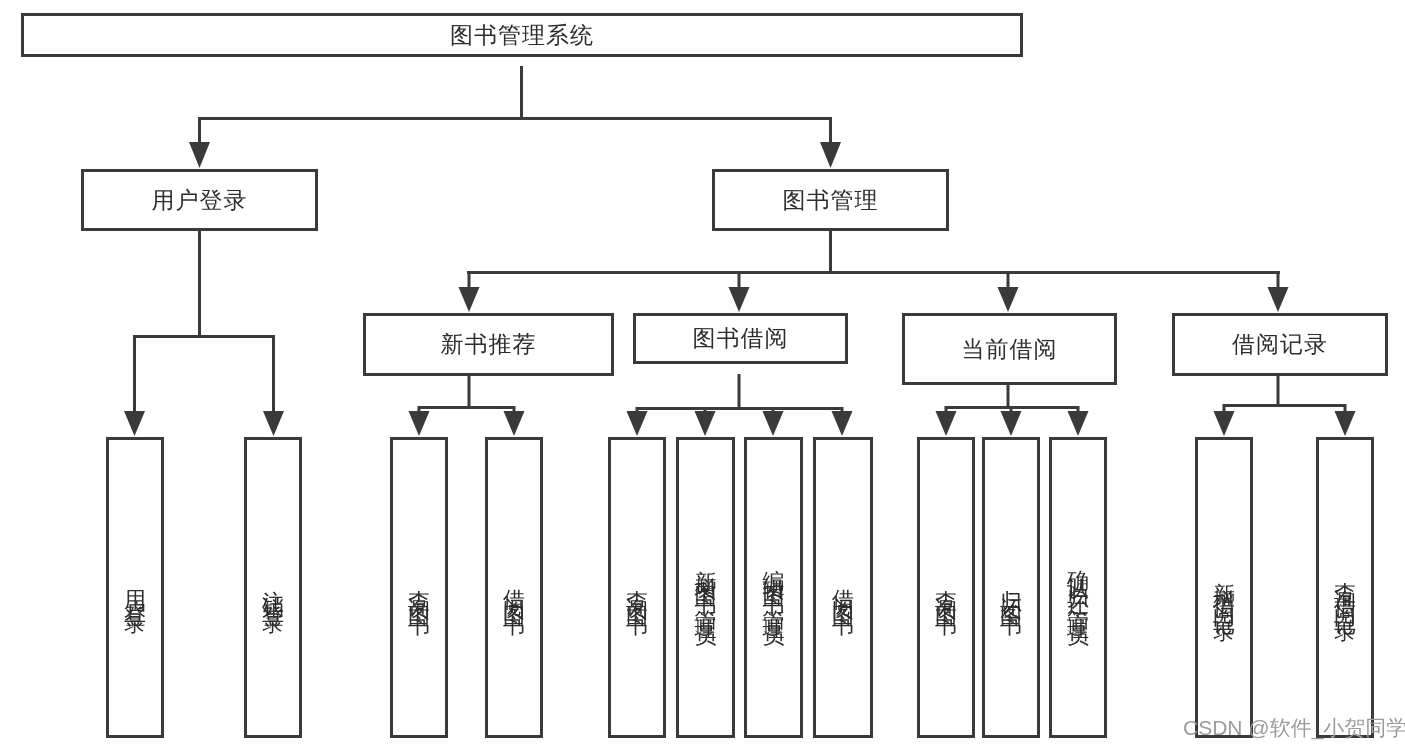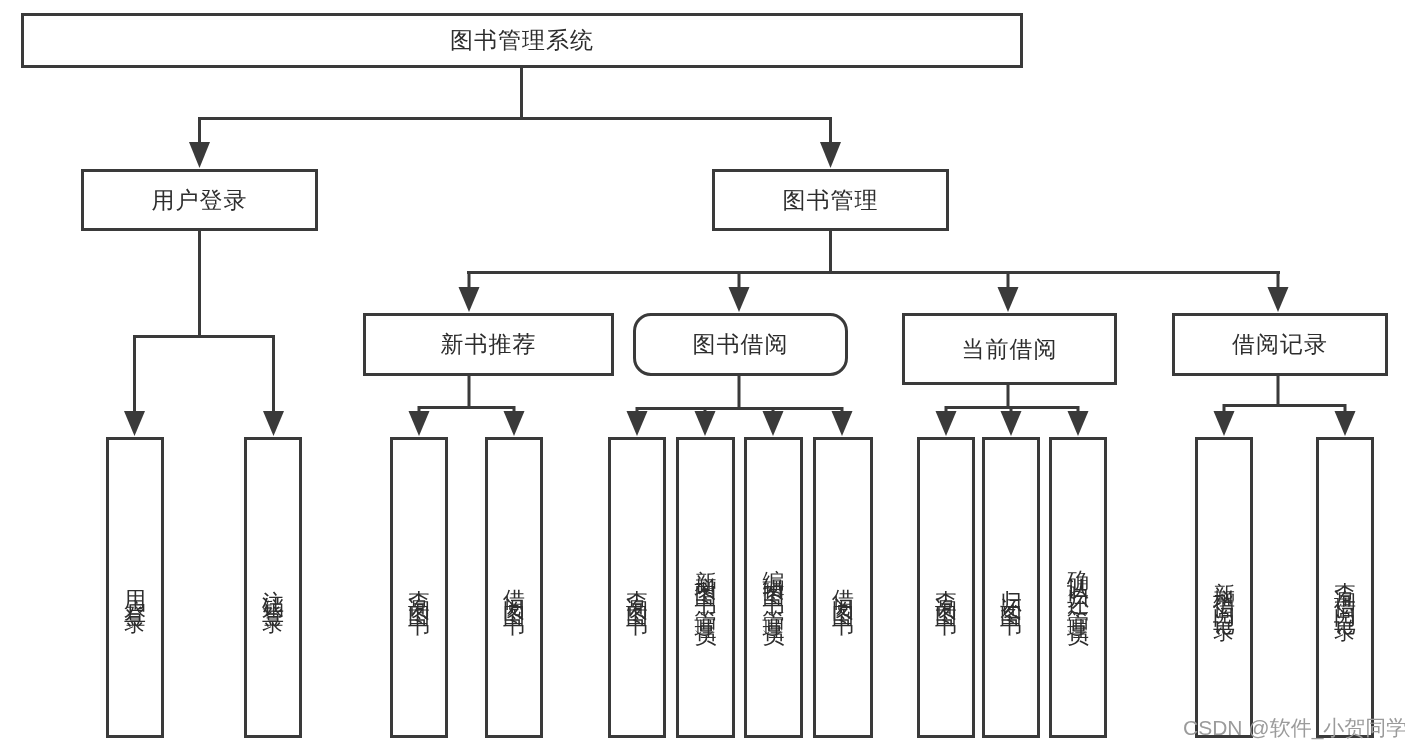--- a/index.html
+++ b/index.html
@@ -114,35 +114,35 @@
 
       <rect x="1276.5" y="374" width="3" height="33"></rect>
       <rect x="1222.5" y="404" width="124" height="3"></rect>
       <rect x="1222.5" y="407" width="3" height="6"></rect>
       <polygon points="1213.5,411 1234.5,411 1224,436"></polygon>
       <rect x="1343.5" y="407" width="3" height="6"></rect>
       <polygon points="1334.5,411 1355.5,411 1345,436"></polygon>
     </g>
   </svg>
 
-  <div class="box h" style="left:21px; top:13px; width:1002px; height:55px;">
+  <div class="box h" style="left:21px; top:13px; width:1002px; height:44px;">
     <span>图书管理系统</span>
   </div>
 
   <div class="box h" style="left:81px; top:169px; width:237px; height:62px;">
     <span>用户登录</span>
   </div>
   <div class="box h" style="left:712px; top:169px; width:237px; height:62px;">
     <span>图书管理</span>
   </div>
 
   <div class="box h" style="left:363px; top:313px; width:251px; height:63px;">
     <span>新书推荐</span>
   </div>
-  <div class="box h" style="left:633px; top:313px; width:215px; height:63px;border-radius:18px;">
+  <div class="box h" style="left:633px; top:313px; width:215px; height:51px;">
     <span>图书借阅</span>
   </div>
   <div class="box h" style="left:902px; top:313px; width:215px; height:72px;">
     <span>当前借阅</span>
   </div>
   <div class="box h" style="left:1172px; top:313px; width:216px; height:63px;">
     <span>借阅记录</span>
   </div>
 
   <div class="box v" style="left:106px; top:437px; width:58px; height:301px;">

